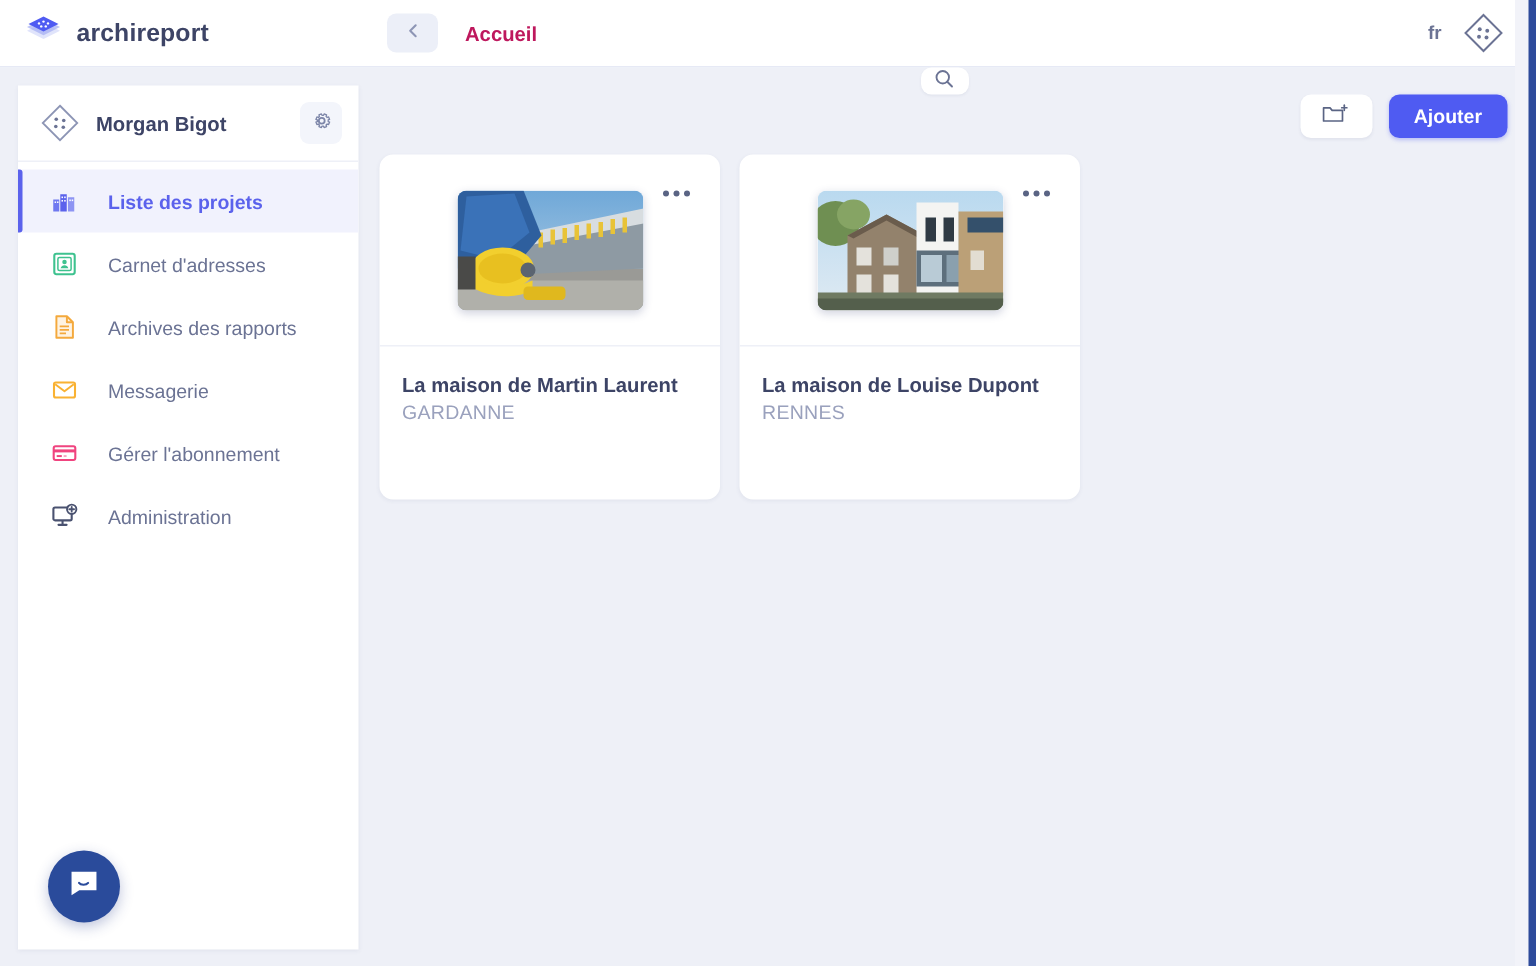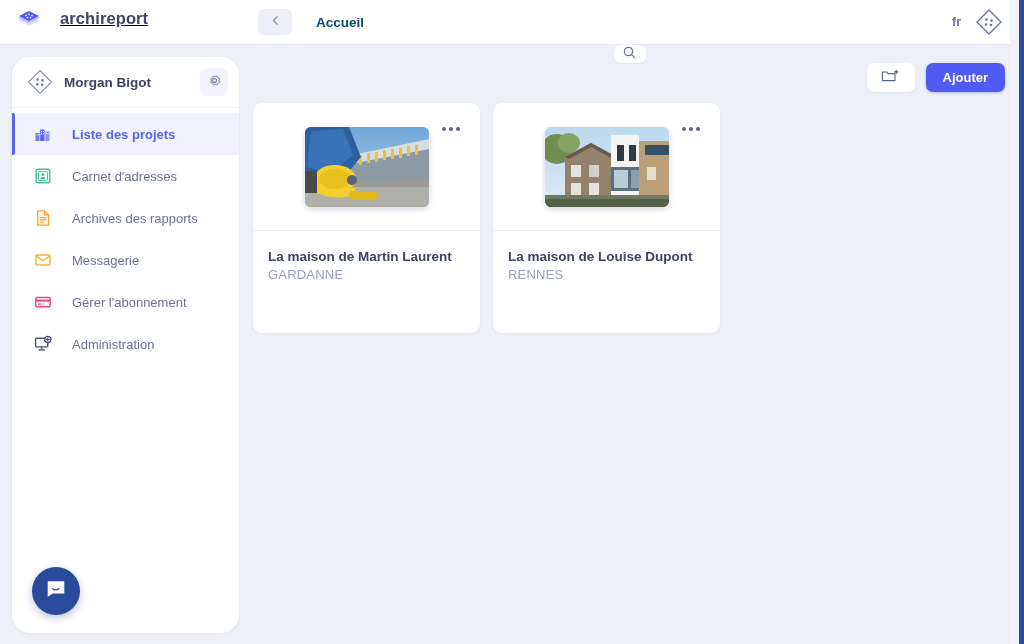--- a/index.html
+++ b/index.html
@@ -10,51 +10,51 @@
     overflow: hidden;
   }
   #app { position: relative; width: 1024px; height: 644px; background: #eef0f7; }
 
   
   .header {
     position: absolute; top: 0; left: 0; width: 1019px; height: 45px;
     background: #ffffff; display: flex; align-items: center;
     border-bottom: 1px solid #e6e9f5;
   }
-  .brand { display: flex; width: 240px; padding-left: 16px; gap: 18px; text-decoration: underline; }
+  .brand { display: flex; align-items: center; width: 240px; padding-left: 16px; gap: 9px; }
   .brand-logo { width: 26px; height: 26px; position: relative; }
   .brand-name { font-size: 16.5px; font-weight: 700; color: #3d4466; letter-spacing: .1px; }
 
   .back-btn {
     margin-left: 18px; width: 34px; height: 26px; border-radius: 6px;
     background: #eceff8; display: flex; align-items: center; justify-content: center;
     cursor: pointer; border: none;
   }
-  .breadcrumb { margin-left: 24px; font-size: 13.5px; font-weight: 700; color: #0c4a6e; }
+  .breadcrumb { margin-left: 18px; font-size: 13.5px; font-weight: 700; color: #be185d; }
 
   .header-right {
     margin-left: auto; display: flex; align-items: center; gap: 14px; padding-right: 16px;
   }
   .lang { font-size: 12.5px; color: #6b7394; font-weight: 600; cursor: pointer; }
   .avatar-top { width: 28px; height: 28px; cursor: pointer; }
 
   
   .right-strip {
     position: absolute; top: 0; right: 0; width: 5px; height: 644px;
     background: #2e4b9b;
   }
   .scroll-track {
     position: absolute; top: 0; right: 5px; width: 9px; height: 644px;
     background: #f2f3f9;
   }
 
   
   .sidebar {
     position: absolute; left: 12px; top: 57px; width: 227px; height: 576px;
-    background: #ffffff; border-radius: 18px;
+    background: #ffffff; border-radius: 0;
     box-shadow: 0 1px 3px rgba(60,70,120,.07);
     overflow: hidden;
   }
   .user-row {
     display: flex; align-items: center; height: 50px; padding: 0 11px 0 14px; gap: 10px;
     cursor: pointer;
   }
   .user-avatar { width: 28px; height: 28px; flex: 0 0 28px; }
   .user-name { font-size: 13.5px; font-weight: 700; color: #3d4466; flex: 1; }
   .gear-btn {

